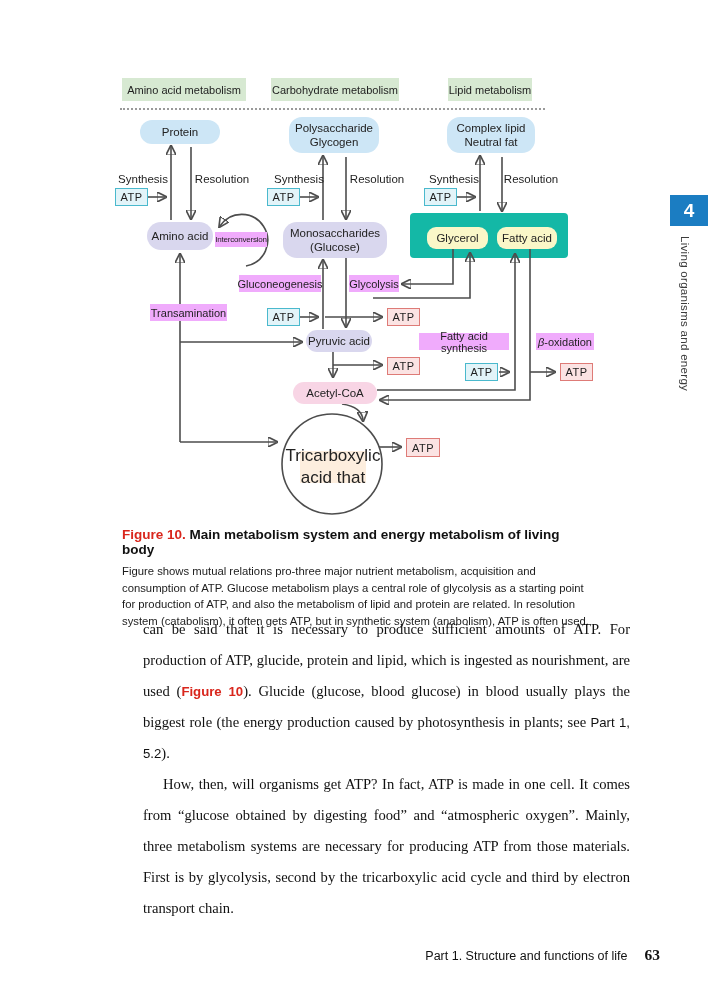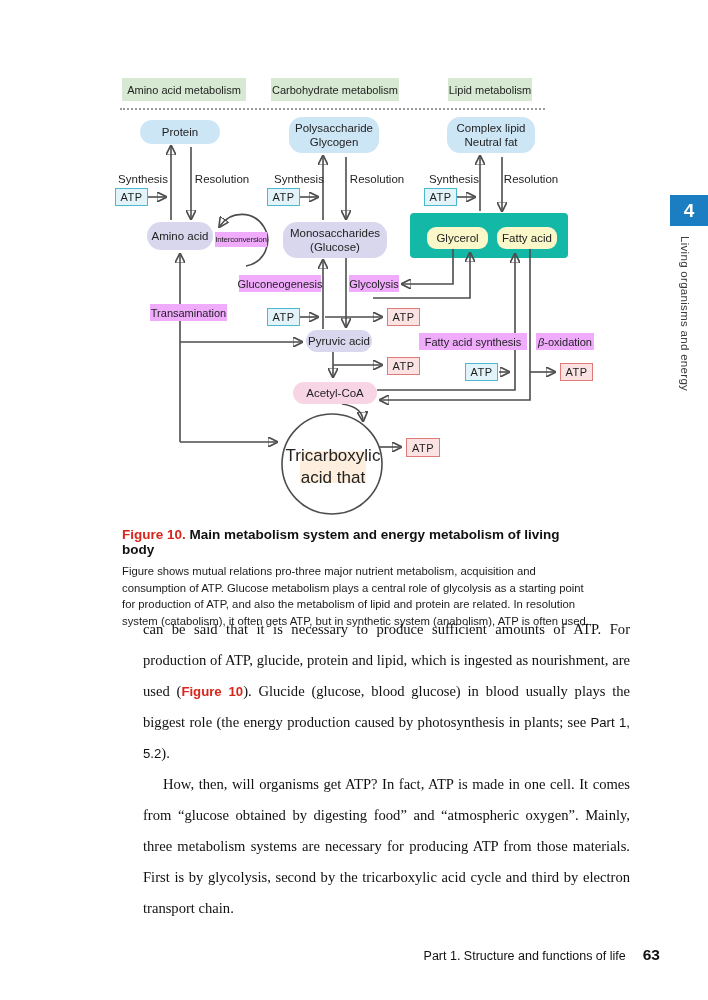--- a/index.html
+++ b/index.html
@@ -51,21 +51,21 @@
               color:#111; text-align:justify; }
   .bodytext p { margin:0; }
   .p2 { text-indent:20px; }
   .ref-red { color:#d9261c; font-family:"Liberation Sans",sans-serif; font-weight:bold;
              font-size:13.2px; }
   .ref-sans { font-family:"Liberation Sans",sans-serif; font-size:13.2px; }
 
   
   .footer { position:absolute; right:48px; top:946px; font-size:12.5px; color:#111;
             display:flex; align-items:baseline;padding-left:24px; }
-  .pagenum { font-size:15.5px; font-weight:bold; margin-left:17px; }
+  .pagenum { font-size:15.5px; font-weight:bold; margin-left:17px;font-family:Liberation Serif, serif; }
 </style>
 </head>
 <body>
 
 <div class="page">
 
   <div class="diagram">
 
     <div class="abs hdr" style="left:122px;top:8px;width:124px;height:23px">Amino acid metabolism</div>
     <div class="abs hdr" style="left:271px;top:8px;width:128px;height:23px">Carbohydrate metabolism</div>
@@ -152,21 +152,21 @@
       <span>(Glucose)</span>
     </div>
 
     <div class="abs lab-pink" style="left:239px;top:205px;width:82px;height:17px">Gluconeogenesis</div>
     <div class="abs lab-pink" style="left:349px;top:205px;width:50px;height:17px">Glycolysis</div>
     <div class="abs lab-pink" style="left:150px;top:234px;width:77px;height:17px">Transamination</div>
     <div class="abs atp atp-cyan" style="left:267px;top:238px">ATP</div>
     <div class="abs atp atp-pink" style="left:387px;top:238px">ATP</div>
 
     <div class="abs pill-lav" style="left:306px;top:260px;width:66px;height:22px">Pyruvic acid</div>
-    <div class="abs lab-pink" style="left:419px;top:263px;width:108px;height:17px">Fatty acid synthesis</div>
+    <div class="abs lab-pink" style="left:419px;top:263px;width:90px;height:17px">Fatty acid synthesis</div>
     <div class="abs lab-pink" style="left:536px;top:263px;width:58px;height:17px">
       <span class="beta">β</span>
         <span>-oxidation</span>
     </div>
 
     <div class="abs atp atp-pink" style="left:387px;top:287px">ATP</div>
     <div class="abs atp atp-cyan" style="left:465px;top:293px">ATP</div>
     <div class="abs atp atp-pink" style="left:560px;top:293px">ATP</div>
 
     <div class="abs pill-pink" style="left:293px;top:312px;width:84px;height:22px">Acetyl-CoA</div>

